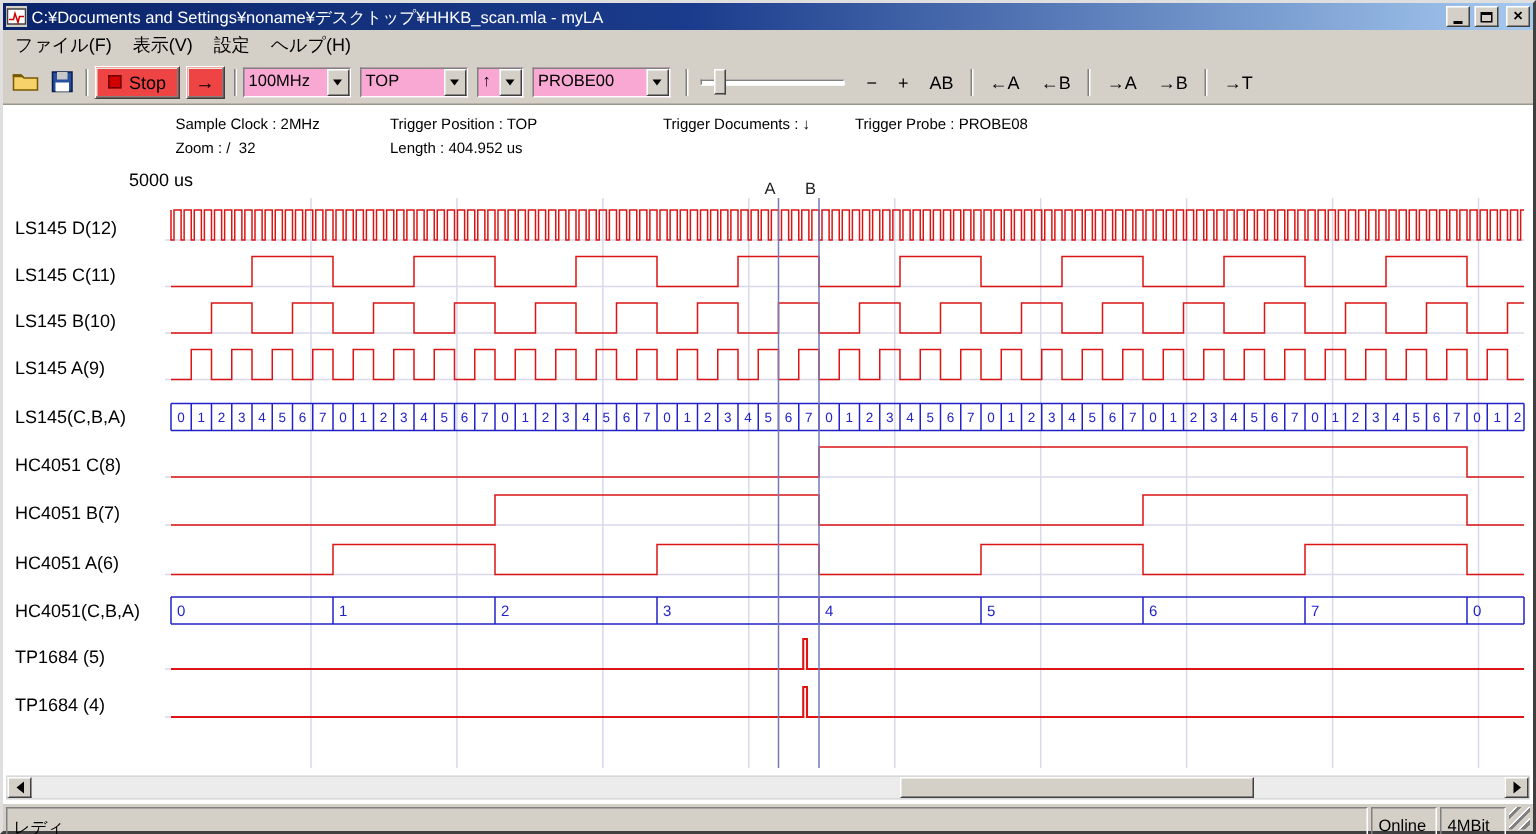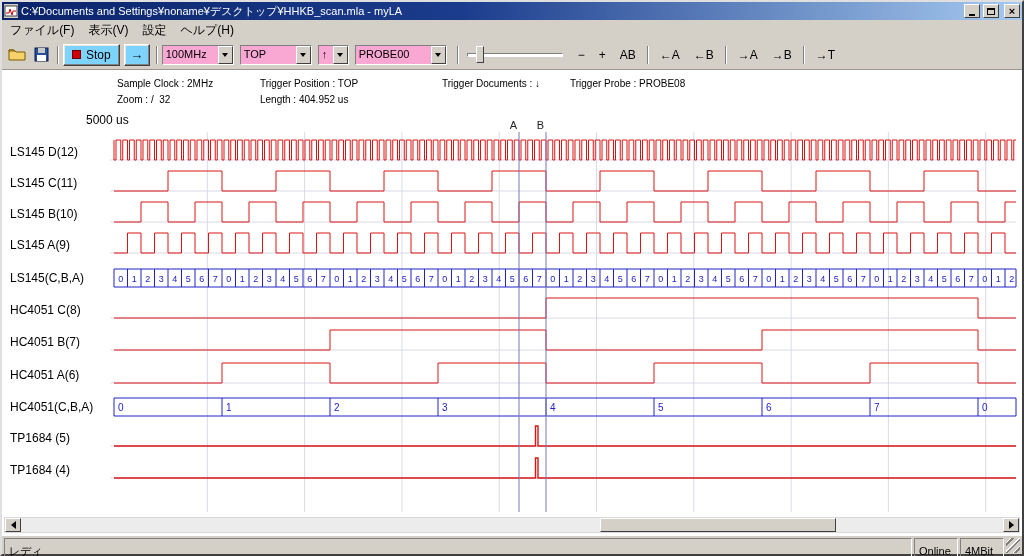--- a/index.html
+++ b/index.html
@@ -23,21 +23,21 @@
   .g-close{font-size:11px;font-weight:bold;line-height:10px}
 
   
   .menubar{height:20px;display:flex;align-items:center;padding-left:1px}
   .menu-item{padding:8px 7px;white-space:nowrap}
 
   
   .toolbar{height:30px;display:flex;align-items:center;padding:0 3px;border-bottom:1px solid #9a968e}
   .tool-icon{width:24px;height:22px;display:flex;align-items:center;justify-content:center;background:transparent;border:1px solid transparent}
   .sep{width:2px;height:18px;border-left:1px solid #808080;border-right:1px solid #fff;margin:0 4px;flex:0 0 auto}
-  .raised{background:#7dd3fc;border:1px solid;border-color:#fff #404040 #404040 #fff;
+  .raised{background:#ef4444;border:1px solid;border-color:#fff #404040 #404040 #fff;
           box-shadow:inset -1px -1px 0 #808080,inset 1px 1px 0 #e9e7e2}
   .stop-btn{height:22px;display:flex;align-items:center;gap:5px;padding:0 8px;font-size:12px;margin-right:4px}
   .stop-square{width:9px;height:9px;background:#d00000;border:1px solid #700000}
   .run-btn{height:22px;width:26px;font-size:13px;font-weight:bold;padding:0;margin-right:2px}
   .dd{height:20px;background:#f9a8d4;border:1px solid;border-color:#808080 #fff #fff #808080;
       display:flex;align-items:stretch;margin-right:6px}
   .dd-val{flex:1;font-size:11px;padding:2px 3px 0;white-space:nowrap;overflow:hidden}
   .dd-btn{width:15px;background:#d4d0c8;border:1px solid;border-color:#fff #404040 #404040 #fff;
           display:flex;align-items:center;justify-content:center}
   .tri{width:0;height:0;border:3px solid transparent;border-top:4px solid #000;margin-top:4px}

